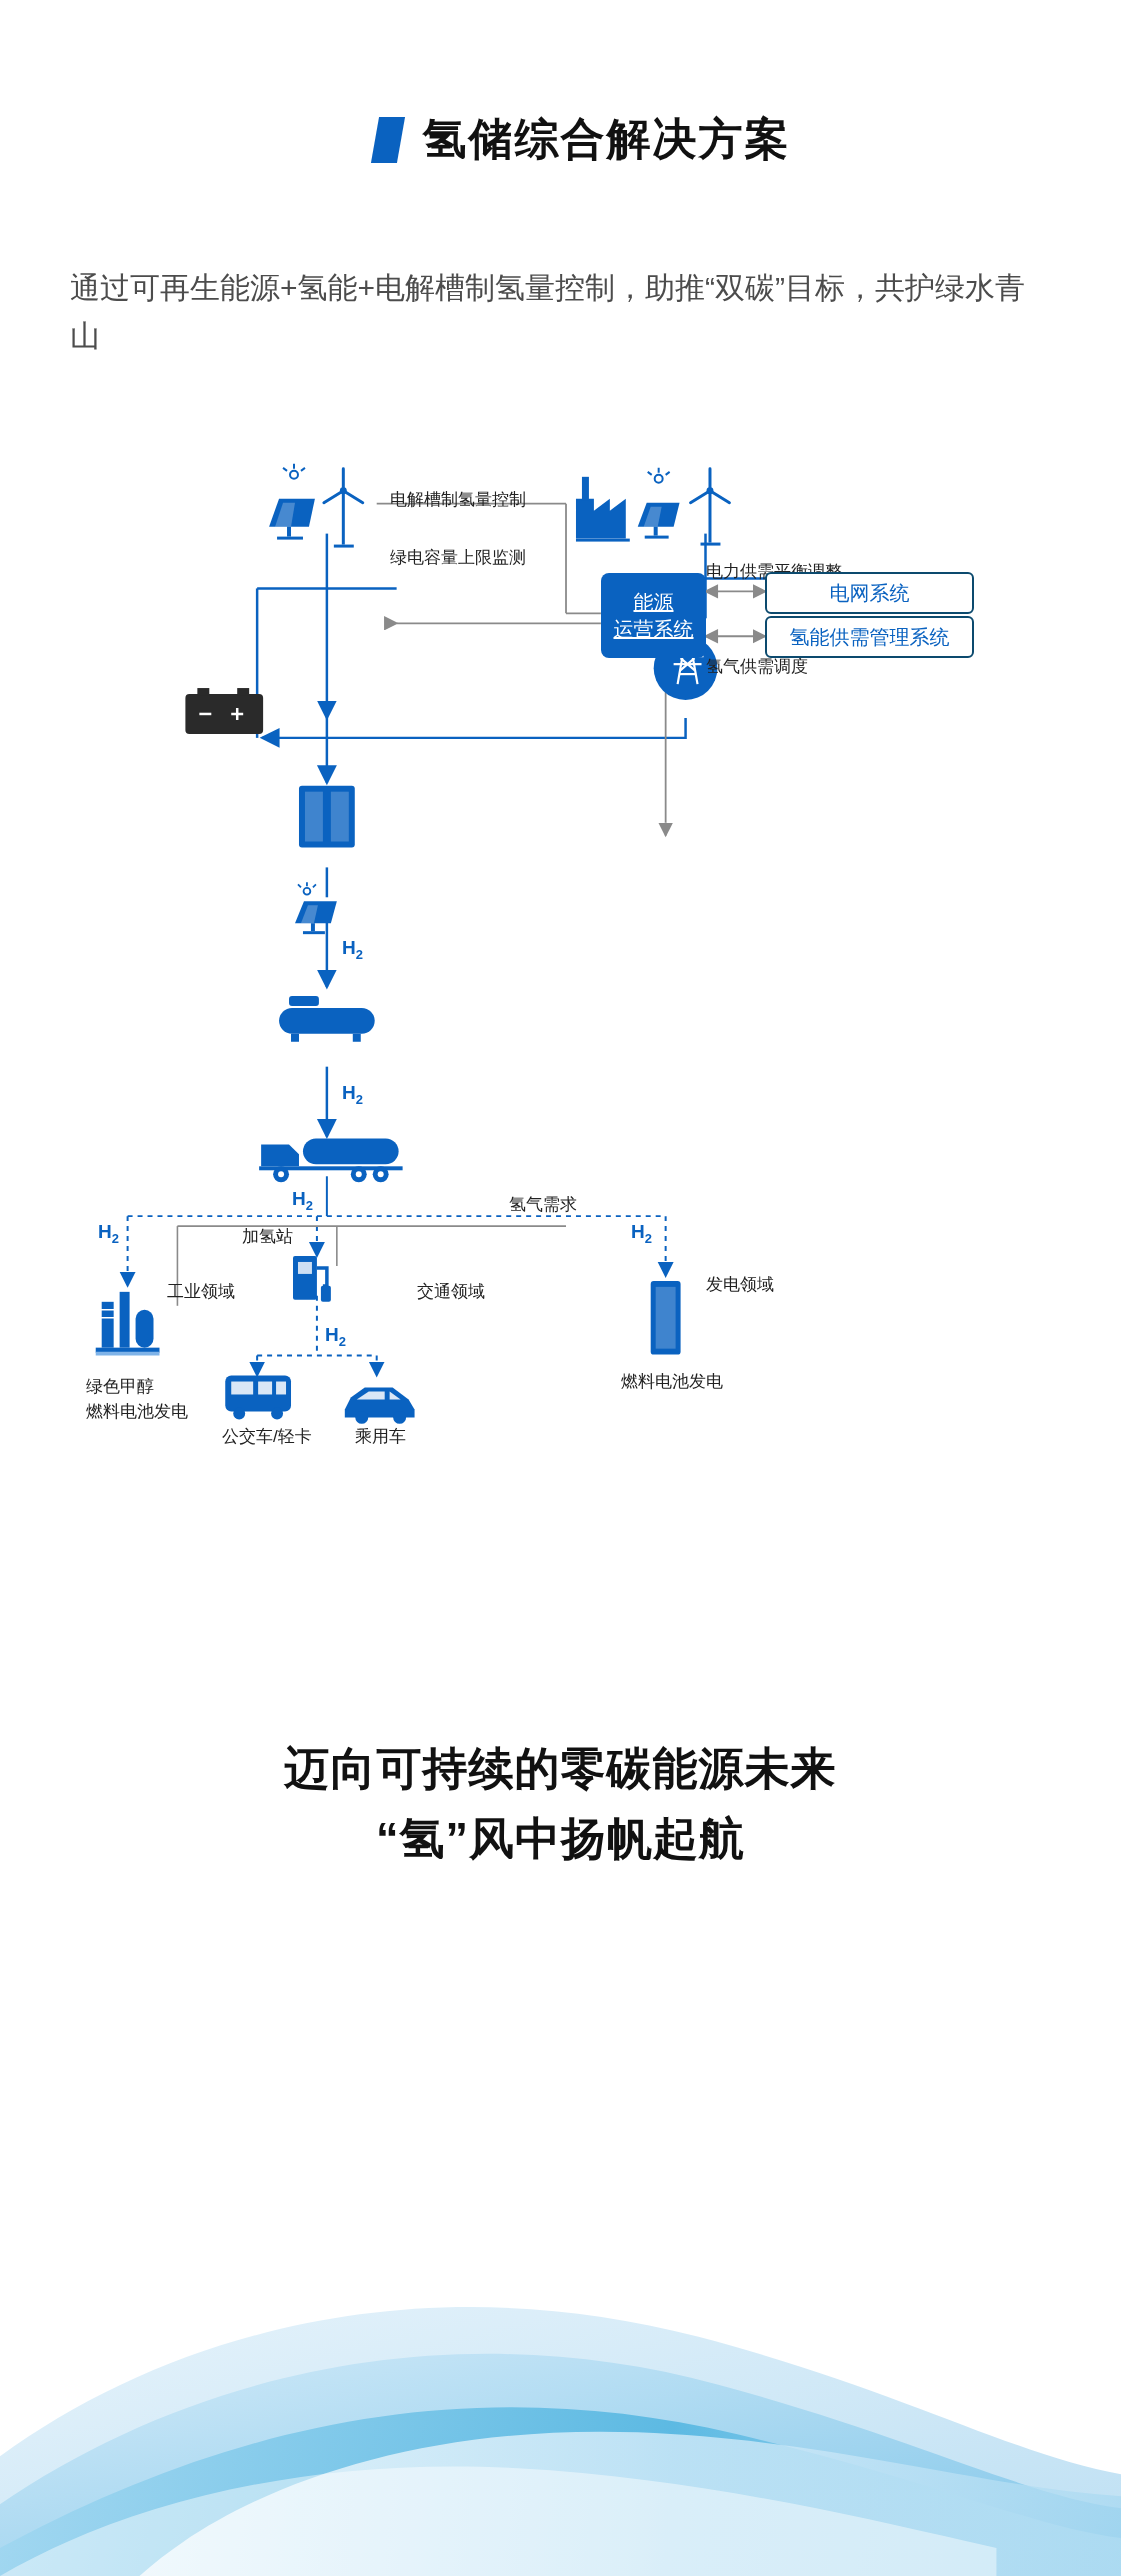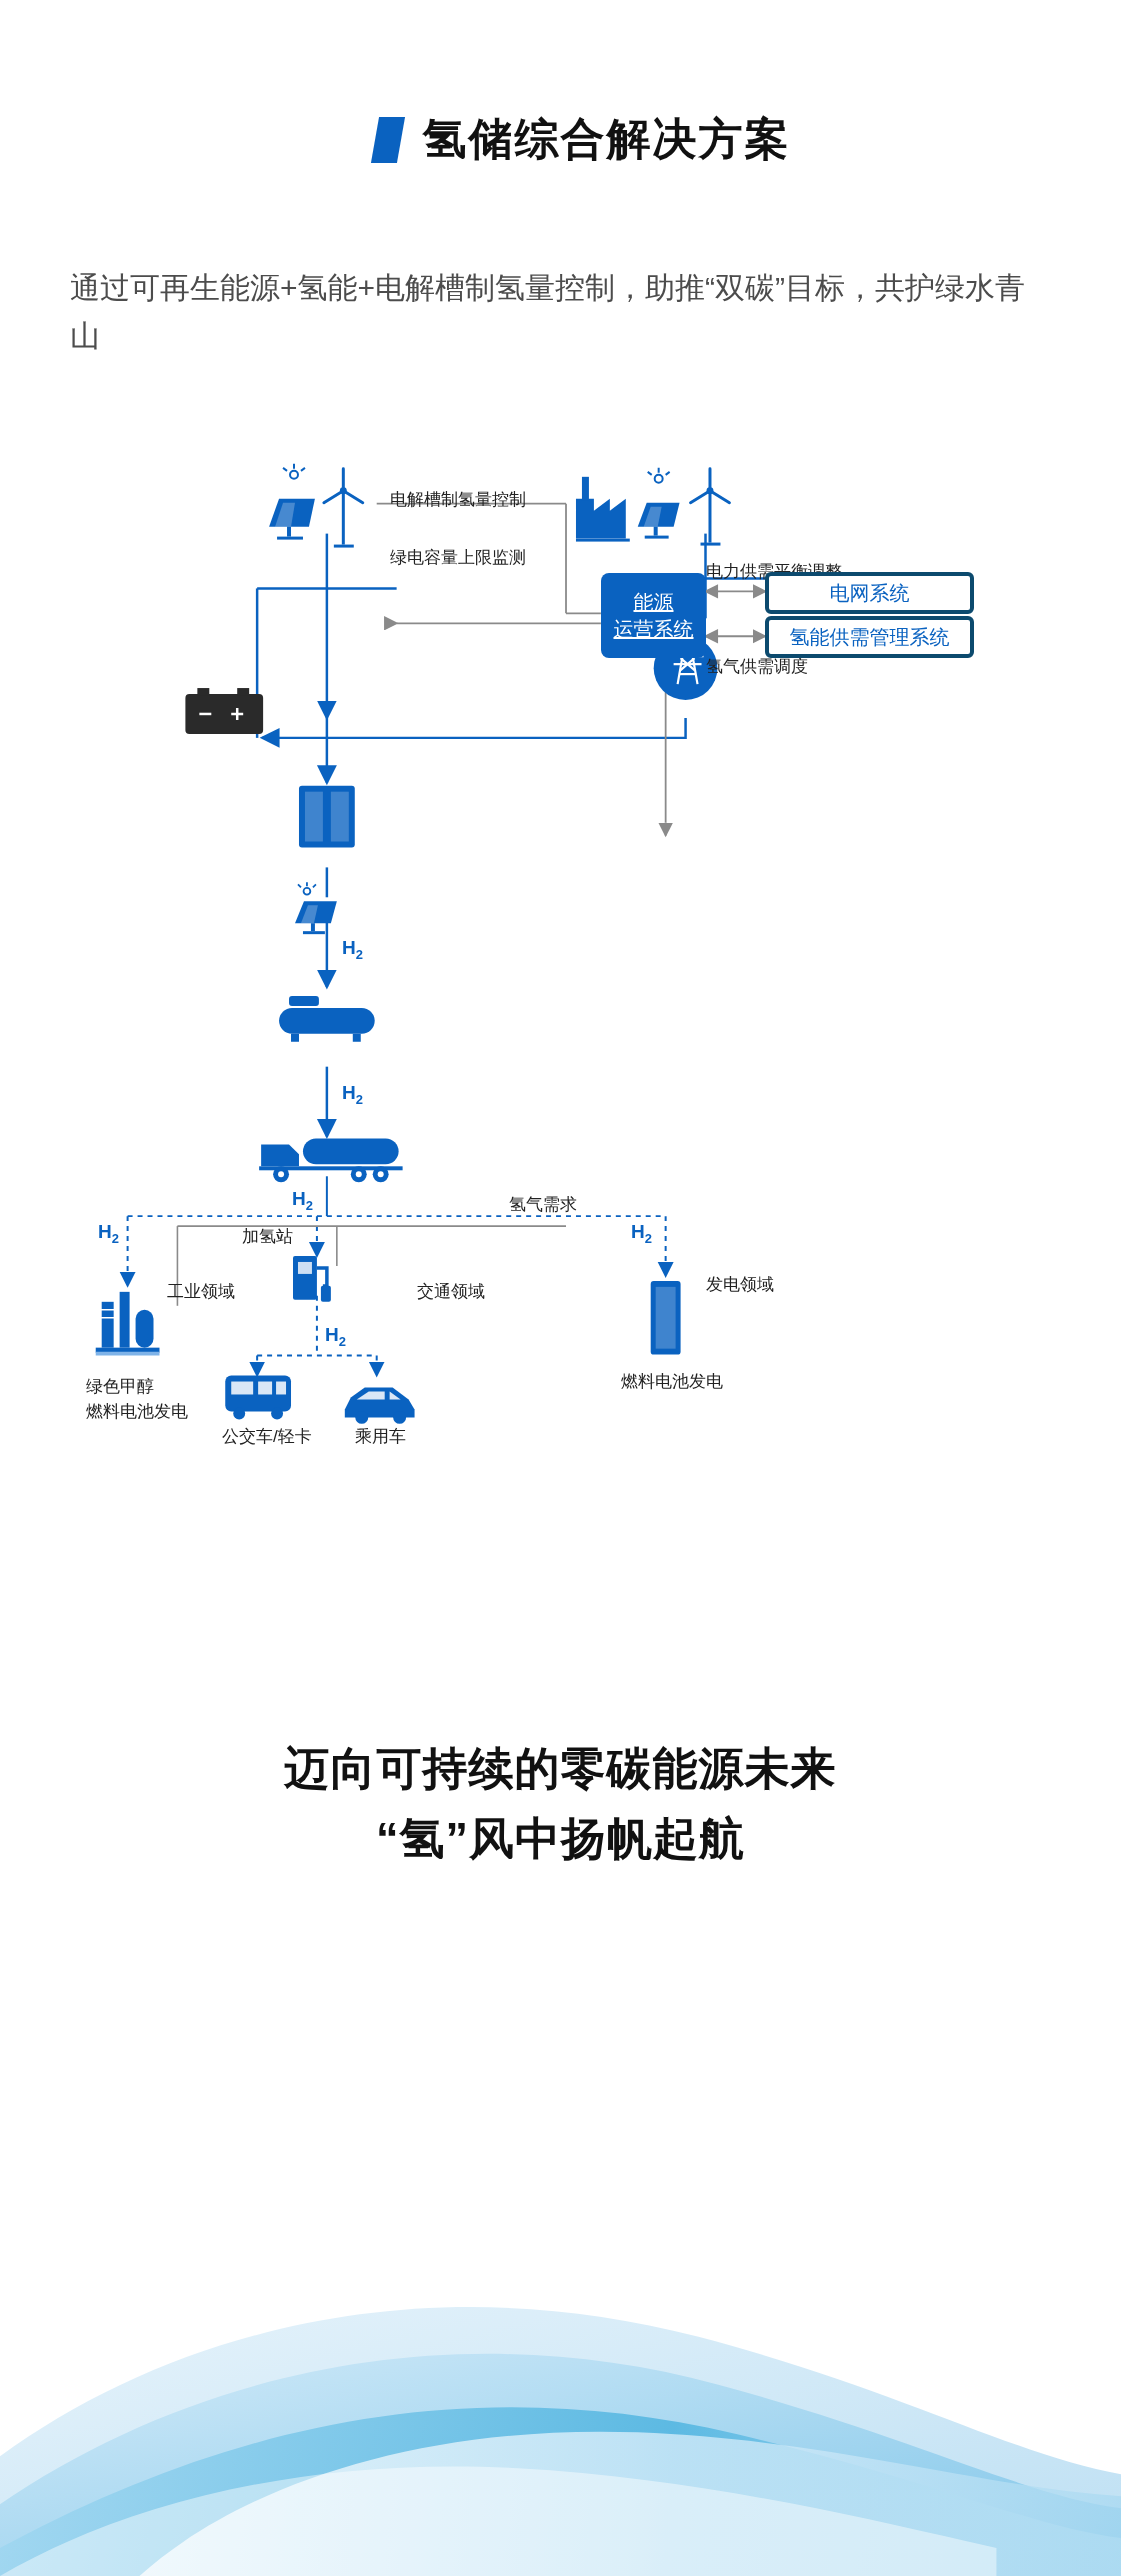--- a/index.html
+++ b/index.html
@@ -37,21 +37,21 @@
   .lbl.center { text-align:center; }
   .h2 { position:absolute; font-size:19px; font-weight:bold; color:#0a62c0; }
   .h2 sub { font-size:13px; }
 
   .box-blue {
     position:absolute; background:#0a62c0; color:#fff; border-radius:8px;
     display:flex; align-items:center; justify-content:center; text-align:center;
     font-size:20px; line-height:1.35; font-weight:500;
   }
   .box-outline {
-    position:absolute; background:#fff; border:4px solid #0c4a6e; border-radius:6px;
+    position:absolute; background:#fff; border:2px solid #0c4a6e; border-radius:6px;
     color:#0a62c0; display:flex; align-items:center; justify-content:center;
     font-size:20px; font-weight:500;
   }
 
   
   .slogan { position:absolute; left:0; top:1734px; width:100%; text-align:center; }
   .slogan div { font-size:45px; font-weight:bold; color:#111; line-height:1.55; letter-spacing:1px; }
 
   
   .wave { position:absolute; left:0; bottom:0; width:1121px; height:419px; overflow:hidden; }

